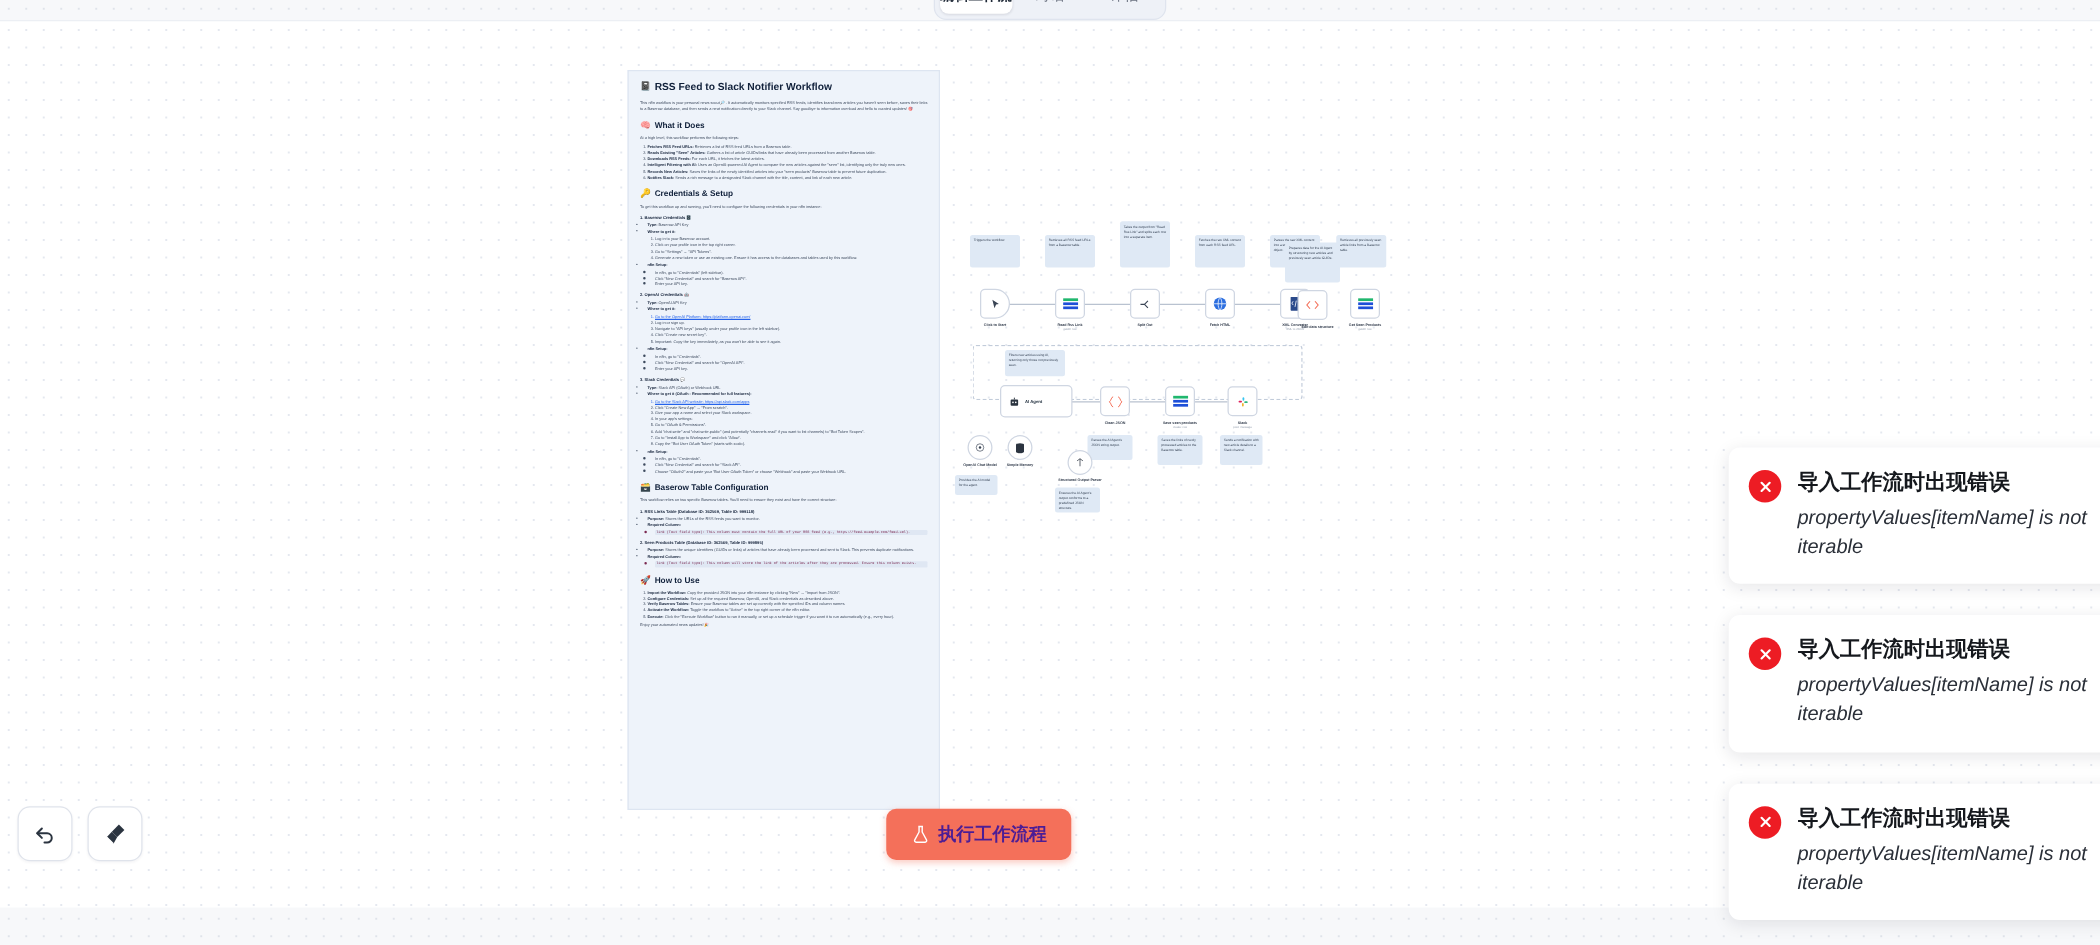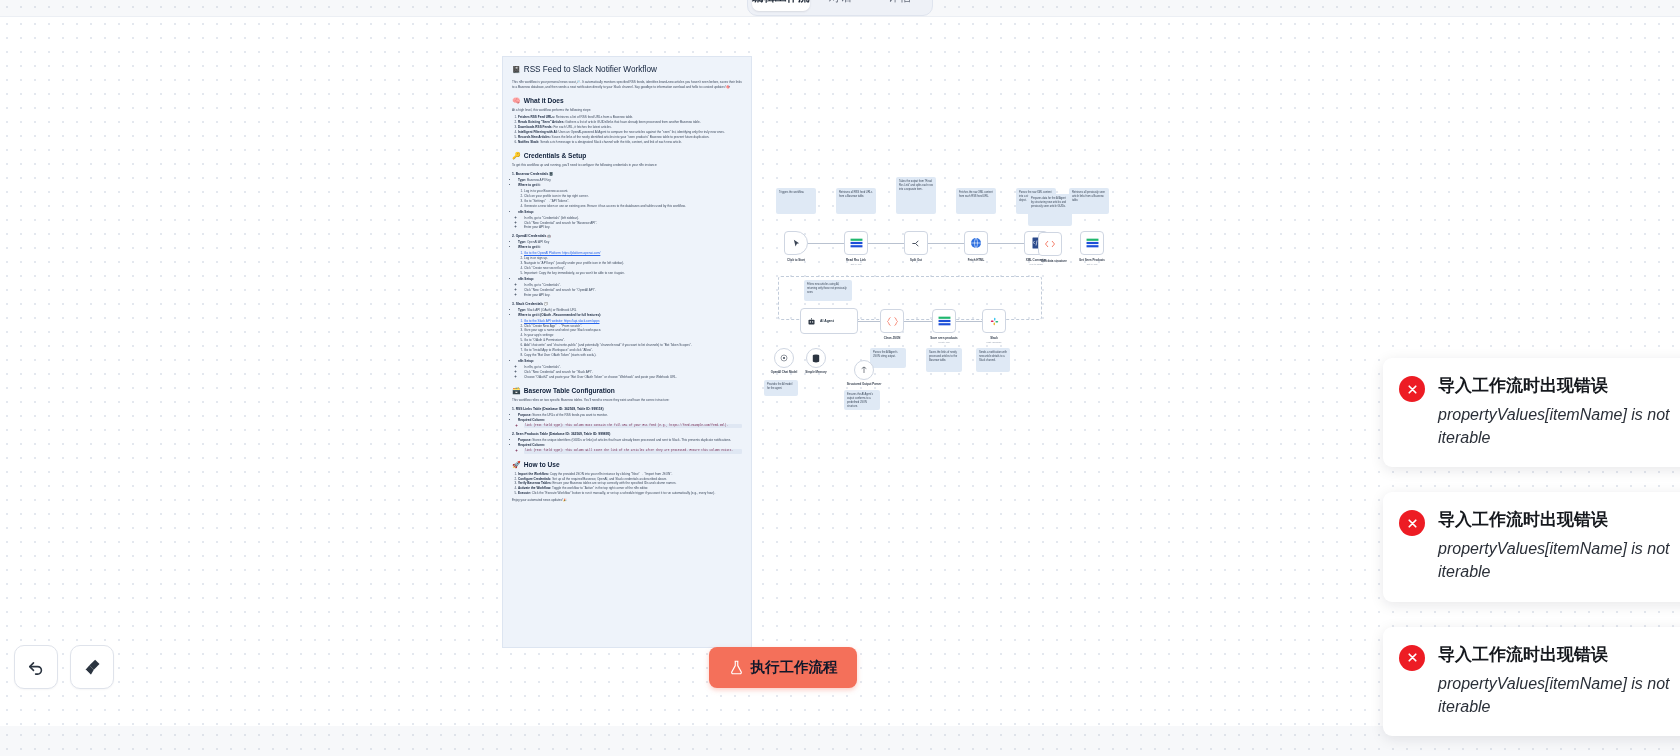--- a/index.html
+++ b/index.html
@@ -37,21 +37,21 @@
   }
 
   
   #doccard {
     position:absolute; left:502px; top:56px; width:250px; height:592px;
     background:#eef3fa; border:1px solid #dde5f1;
     overflow:hidden; padding:8px 9px;
     color:#2b3445;
   }
   #doccard h1 {
-    font-size:8.2px; font-weight:400; color:#10203a;
+    font-size:8.2px; font-weight:700; color:#10203a;
     display:flex; align-items:center; gap:3px; margin-bottom:6px;
   }
   #doccard h2 {
     font-size:6.6px; font-weight:700; color:#10203a;
     display:flex; align-items:center; gap:3px; margin:7px 0 4px;
   }
   #doccard h3 { font-size:3.3px; font-weight:700; margin:4px 0 2px; color:#16243c;}
   #doccard p  { font-size:3.1px; line-height:1.65; margin:2px 0; color:#3d4a5e; }
   #doccard ol, #doccard ul { margin:1px 0 1px 6px; }
   #doccard li { font-size:3.1px; line-height:1.6; color:#3d4a5e; }
@@ -95,21 +95,21 @@
     width:44px; height:44px; background:#fff; border:1px solid #dfe3eb;
     border-radius:10px; display:flex; align-items:center; justify-content:center;
     cursor:pointer; box-shadow:0 1px 2px rgba(16,24,40,.04);
   }
 
   
   #execbtn {
     position:absolute; left:709px; top:647px; width:148px; height:41px;
     background:#f4705a; border-radius:8px; border:none; cursor:pointer;
     display:flex; align-items:center; justify-content:center; gap:7px;
-    color:#0f172a; font-size:14.5px; font-weight:600;
+    color:#4c1d95; font-size:14.5px; font-weight:600;
     box-shadow:0 2px 5px rgba(244,112,90,.35);
     z-index:30;
   }
 
   
   #toasts { position:absolute; left:1383px; top:358px; width:340px; z-index:50; }
   .toast {
     width:340px; background:#fff; border-radius:9px;
     box-shadow:0 3px 14px rgba(16,24,40,.10);
     padding:16px 18px 18px 16px; margin-bottom:25px;

